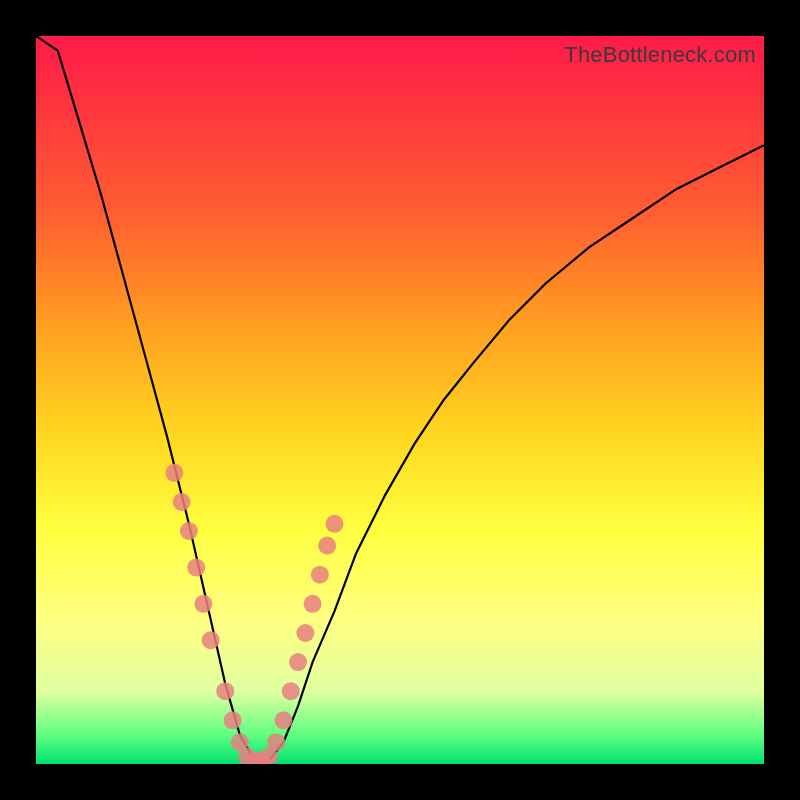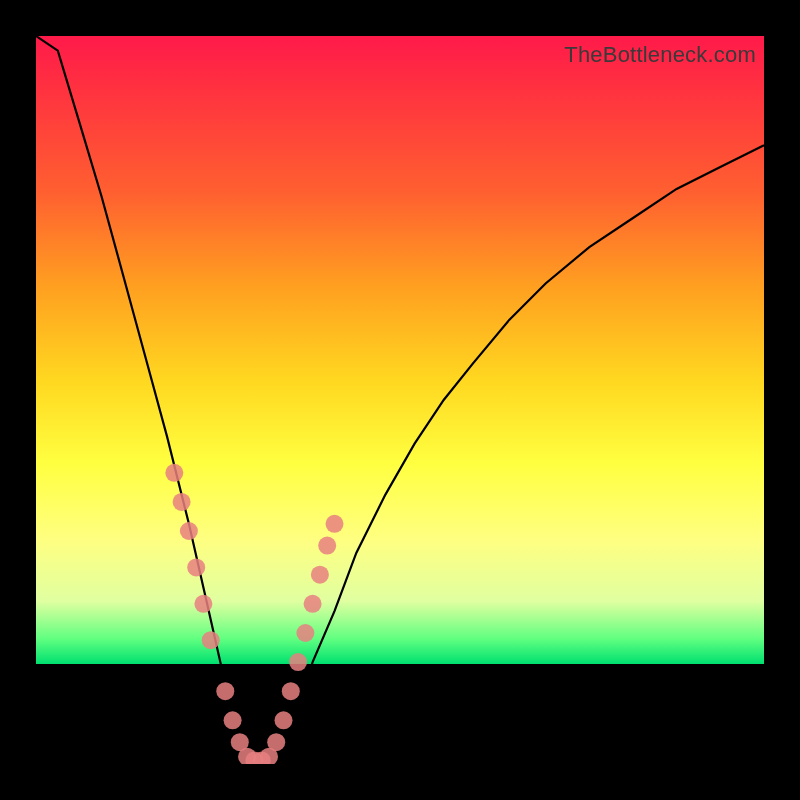--- a/index.html
+++ b/index.html
@@ -8,21 +8,21 @@
     position: absolute;
     top: 0; left: 0;
     width: 800px; height: 800px;
     background: #000;
   }
   .plot-area {
     position: absolute;
     top: 36px;
     left: 36px;
     width: 728px;
-    height: 628px;
+    height: 728px;
     background: linear-gradient(to bottom,
       #ff1a4a 0%,
       #ff3040 8%,
       #ff6030 25%,
       #ffa020 40%,
       #ffd820 55%,
       #ffff40 68%,
       #ffff80 80%,
       #e0ffa0 90%,
       #60ff80 96%,

